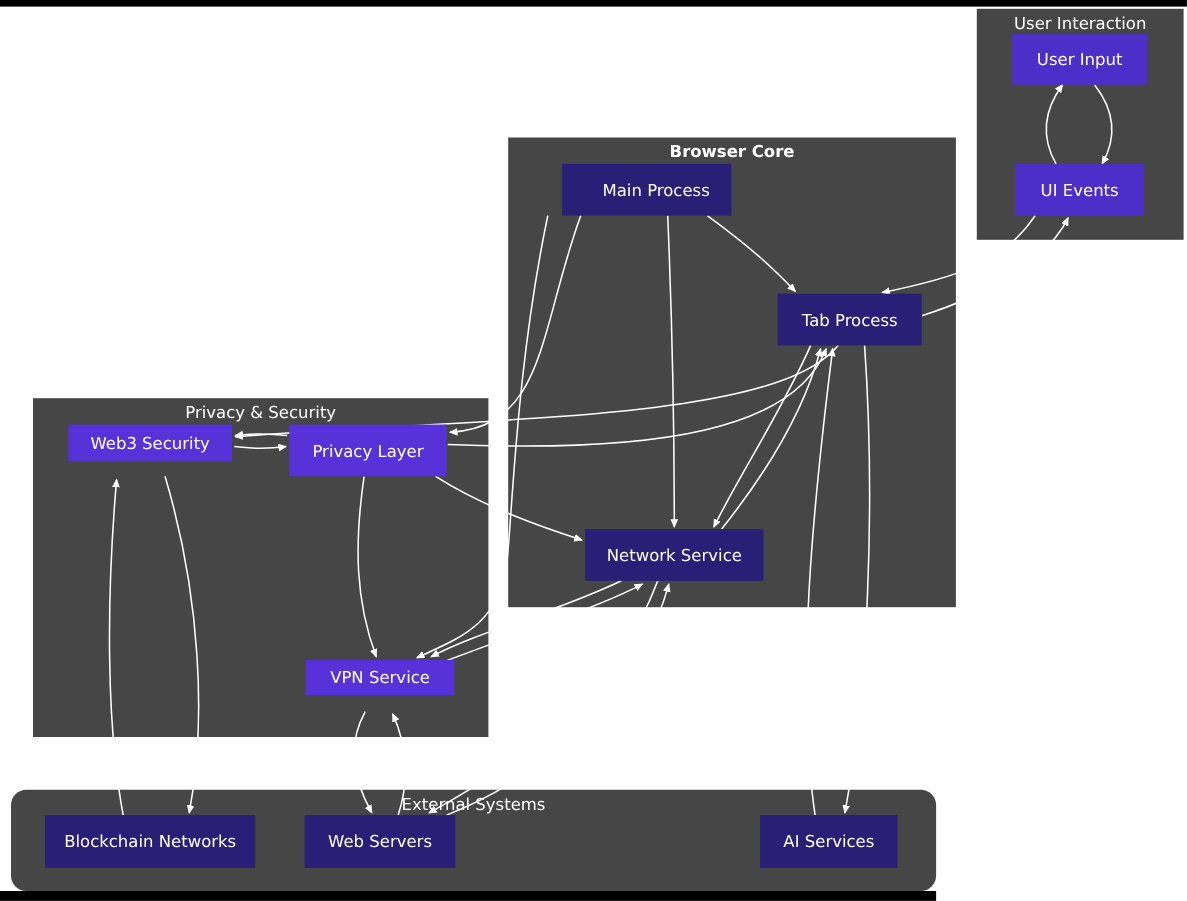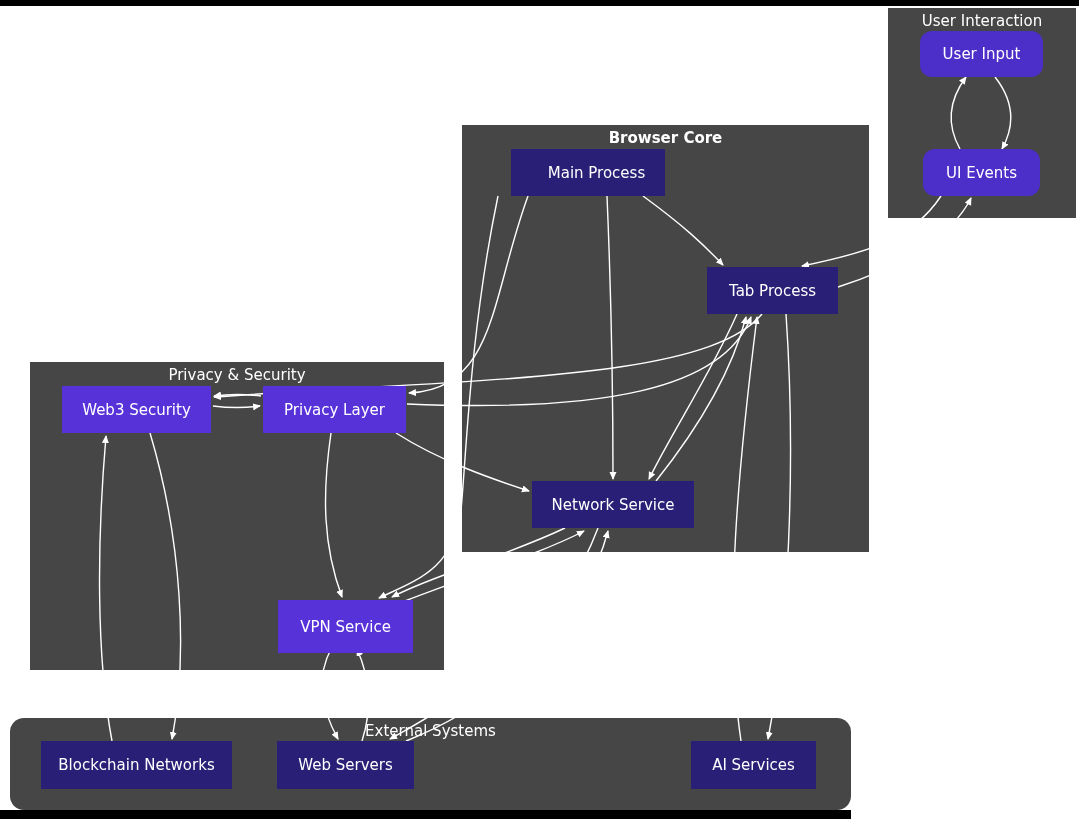--- a/index.html
+++ b/index.html
@@ -28,21 +28,21 @@
   .edges path.edge{fill:none;stroke:var(--edge,#ffffff);stroke-width:1.4px;}
   .node{
     position:absolute;
     display:flex;align-items:center;justify-content:center;
     color:var(--text,#ffffff);
     font-size:15px;text-align:center;
     white-space:nowrap;
   }
   .node-dark{background:var(--node-dark,#2a1f76);}
   .node-bright{background:var(--node-bright,#5732d9);}
-  .node-mid{background:var(--node-mid,#4c2fc9);border-radius:12px;}
+  .node-mid{background:var(--node-mid,#4c2fc9);}
 </style>
 </head>
 <body>
 
 <div class="canvas">
 
   <div class="frame-bar frame-top"></div>
   <div class="frame-bar frame-bottom"></div>
 
   <div class="cluster" style="left:888px;top:8px;width:188px;height:210px;">
@@ -108,29 +108,29 @@
   </div>
 
   <div class="node node-dark" style="left:707px;top:267px;width:131px;height:47px;">
     <span>Tab Process</span>
   </div>
 
   <div class="node node-dark" style="left:532px;top:481px;width:162px;height:47px;">
     <span>Network Service</span>
   </div>
 
-  <div class="node node-bright" style="left:62px;top:386px;width:149px;height:47px;">
+  <div class="node node-bright" style="left:62px;top:386px;width:149px;height:33px;">
     <span>Web3 Security</span>
   </div>
 
   <div class="node node-bright" style="left:263px;top:386px;width:143px;height:47px;">
     <span>Privacy Layer</span>
   </div>
 
-  <div class="node node-bright" style="left:278px;top:600px;width:135px;height:53px;">
+  <div class="node node-bright" style="left:278px;top:600px;width:135px;height:32px;">
     <span>VPN Service</span>
   </div>
 
   <div class="node node-dark" style="left:41px;top:741px;width:191px;height:48px;text-align:right;">
     <span>Blockchain Networks</span>
   </div>
 
   <div class="node node-dark" style="left:277px;top:741px;width:137px;height:48px;">
     <span>Web Servers</span>
   </div>

